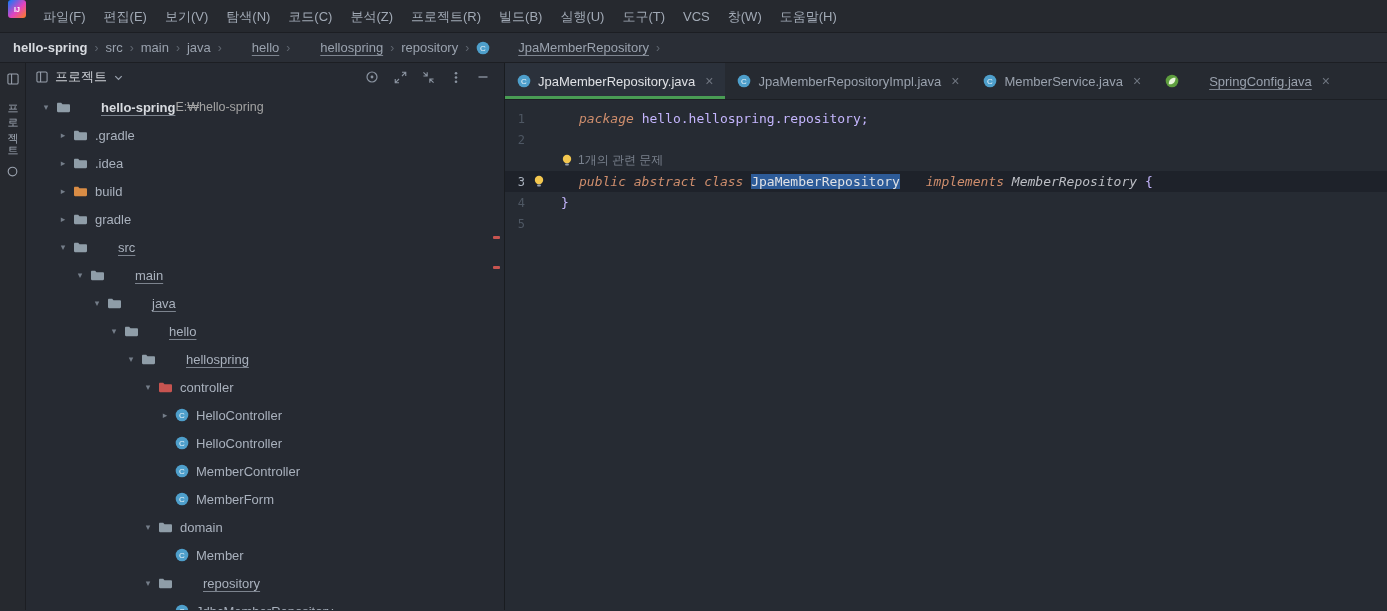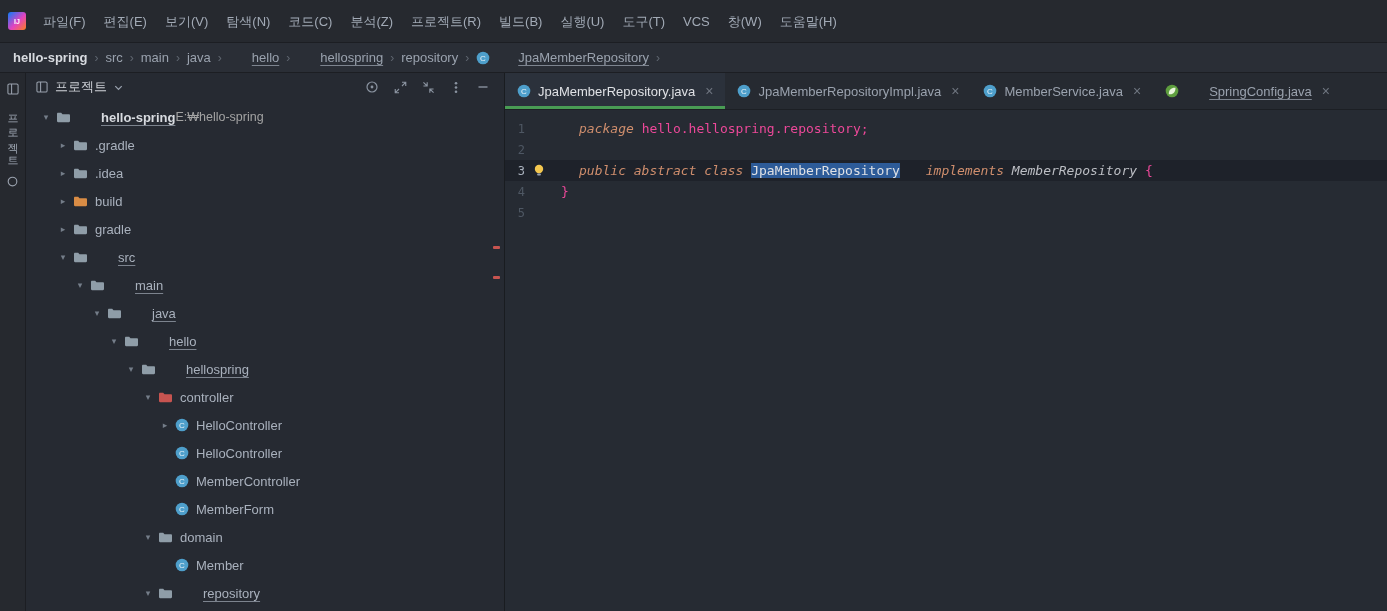--- a/index.html
+++ b/index.html
@@ -1,21 +1,21 @@
 <!DOCTYPE html>
 <html><head>
 <meta charset="utf-8">
 <style>
   * { margin:0; padding:0; box-sizing:border-box; }
   html,body { width:1387px; height:611px; background:#262B33; overflow:hidden;
               font-family:"Liberation Sans", sans-serif; }
 
   
-  .titlebar { height:43px; background:#26292F; border-bottom:1px solid #1C1E23;
-              display:flex; align-items:center; position:relative; }
+  .titlebar { height:33px; background:#26292F; border-bottom:1px solid #1C1E23;
+              display:flex; align-items:flex-start; position:relative; }
   .logo { width:18px; height:18px; margin:0 8px 0 8px; border-radius:3px;
           background:linear-gradient(135deg,#087CFA 0%,#E343C1 55%,#FC801D 100%);
           display:flex; align-items:center; justify-content:center;
           color:#fff; font-size:7px; font-weight:bold; }
   .menus { display:flex; align-items:center; }
   .menu-item { padding:0 9px; font-size:13px; color:#A2AAB6; line-height:33px; cursor:default; }
   .window-title { position:absolute; left:740px; font-size:13px; color:#68707C; white-space:nowrap; }
 
   
   .crumbbar { height:30px; background:#2A2E36; border-bottom:1px solid #1C1E23;
@@ -68,21 +68,21 @@
                font-size:13px; }
   .code-row { display:flex; height:21px; align-items:center; }
   .code-row.current { background:#1E222A; }
   .gutter { width:50px; flex:none; display:flex; align-items:center; padding-left:8px;
             color:#4E5763; font-size:12px; }
   .gutter .num { width:12px; text-align:right; }
   .code-row.current .num { color:#A9B1BD; }
   .gutter-ico { width:18px; margin-left:8px; display:flex; align-items:center; }
   .code-text { padding-left:6px; white-space:pre; }
   .tok-keyword { color:#CF8E6D; font-style:italic;margin-left:18px; }
-  .tok-plain { color:#ec4899; }
+  .tok-plain { color:#c4b5fd; }
   .tok-selected { background:#2D5B98; color:#DFE1E5; }
   .tok-type-italic { color:#BCBEC4; font-style:italic; }
   .inlay { display:flex; align-items:center; gap:5px; padding-left:6px;
            color:#7A828E; font-size:12px; font-family:"Liberation Sans",sans-serif; }
 </style>
 </head>
 <body>
 
 <div class="titlebar">
   <div class="logo">IJ</div>
@@ -441,20 +441,35 @@
           </div>
           <div class="code-text"><span class="tok-keyword">package </span><span class="tok-plain">hello.hellospring.repository;</span></div>
         </div>
         <div class="code-row">
           <div class="gutter">
             <span class="num">2</span>
             <span class="gutter-ico"></span>
           </div>
           <div class="code-text"></div>
         </div>
+        <div class="code-row">
+          <div class="gutter">
+            <span class="num"></span>
+            <span class="gutter-ico"></span>
+          </div>
+          <span class="inlay">
+            <span class="hicon">
+              <svg width="12" height="13" viewBox="0 0 12 13">
+                <circle cx="6" cy="5" r="4.2" fill="#F3C74F"></circle>
+                <rect x="4.1" y="9.6" width="3.8" height="1.9" rx=".9" fill="#98A0AB"></rect>
+              </svg>
+            </span>
+            <span>1개의 관련 문제</span>
+          </span>
+        </div>
         <div class="code-row current">
           <div class="gutter">
             <span class="num">3</span>
             <span class="gutter-ico">
               <svg width="12" height="13" viewBox="0 0 12 13">
                 <circle cx="6" cy="5" r="4.2" fill="#F3C74F"></circle>
                 <rect x="4.1" y="9.6" width="3.8" height="1.9" rx=".9" fill="#98A0AB"></rect>
               </svg>
             </span>
           </div>

